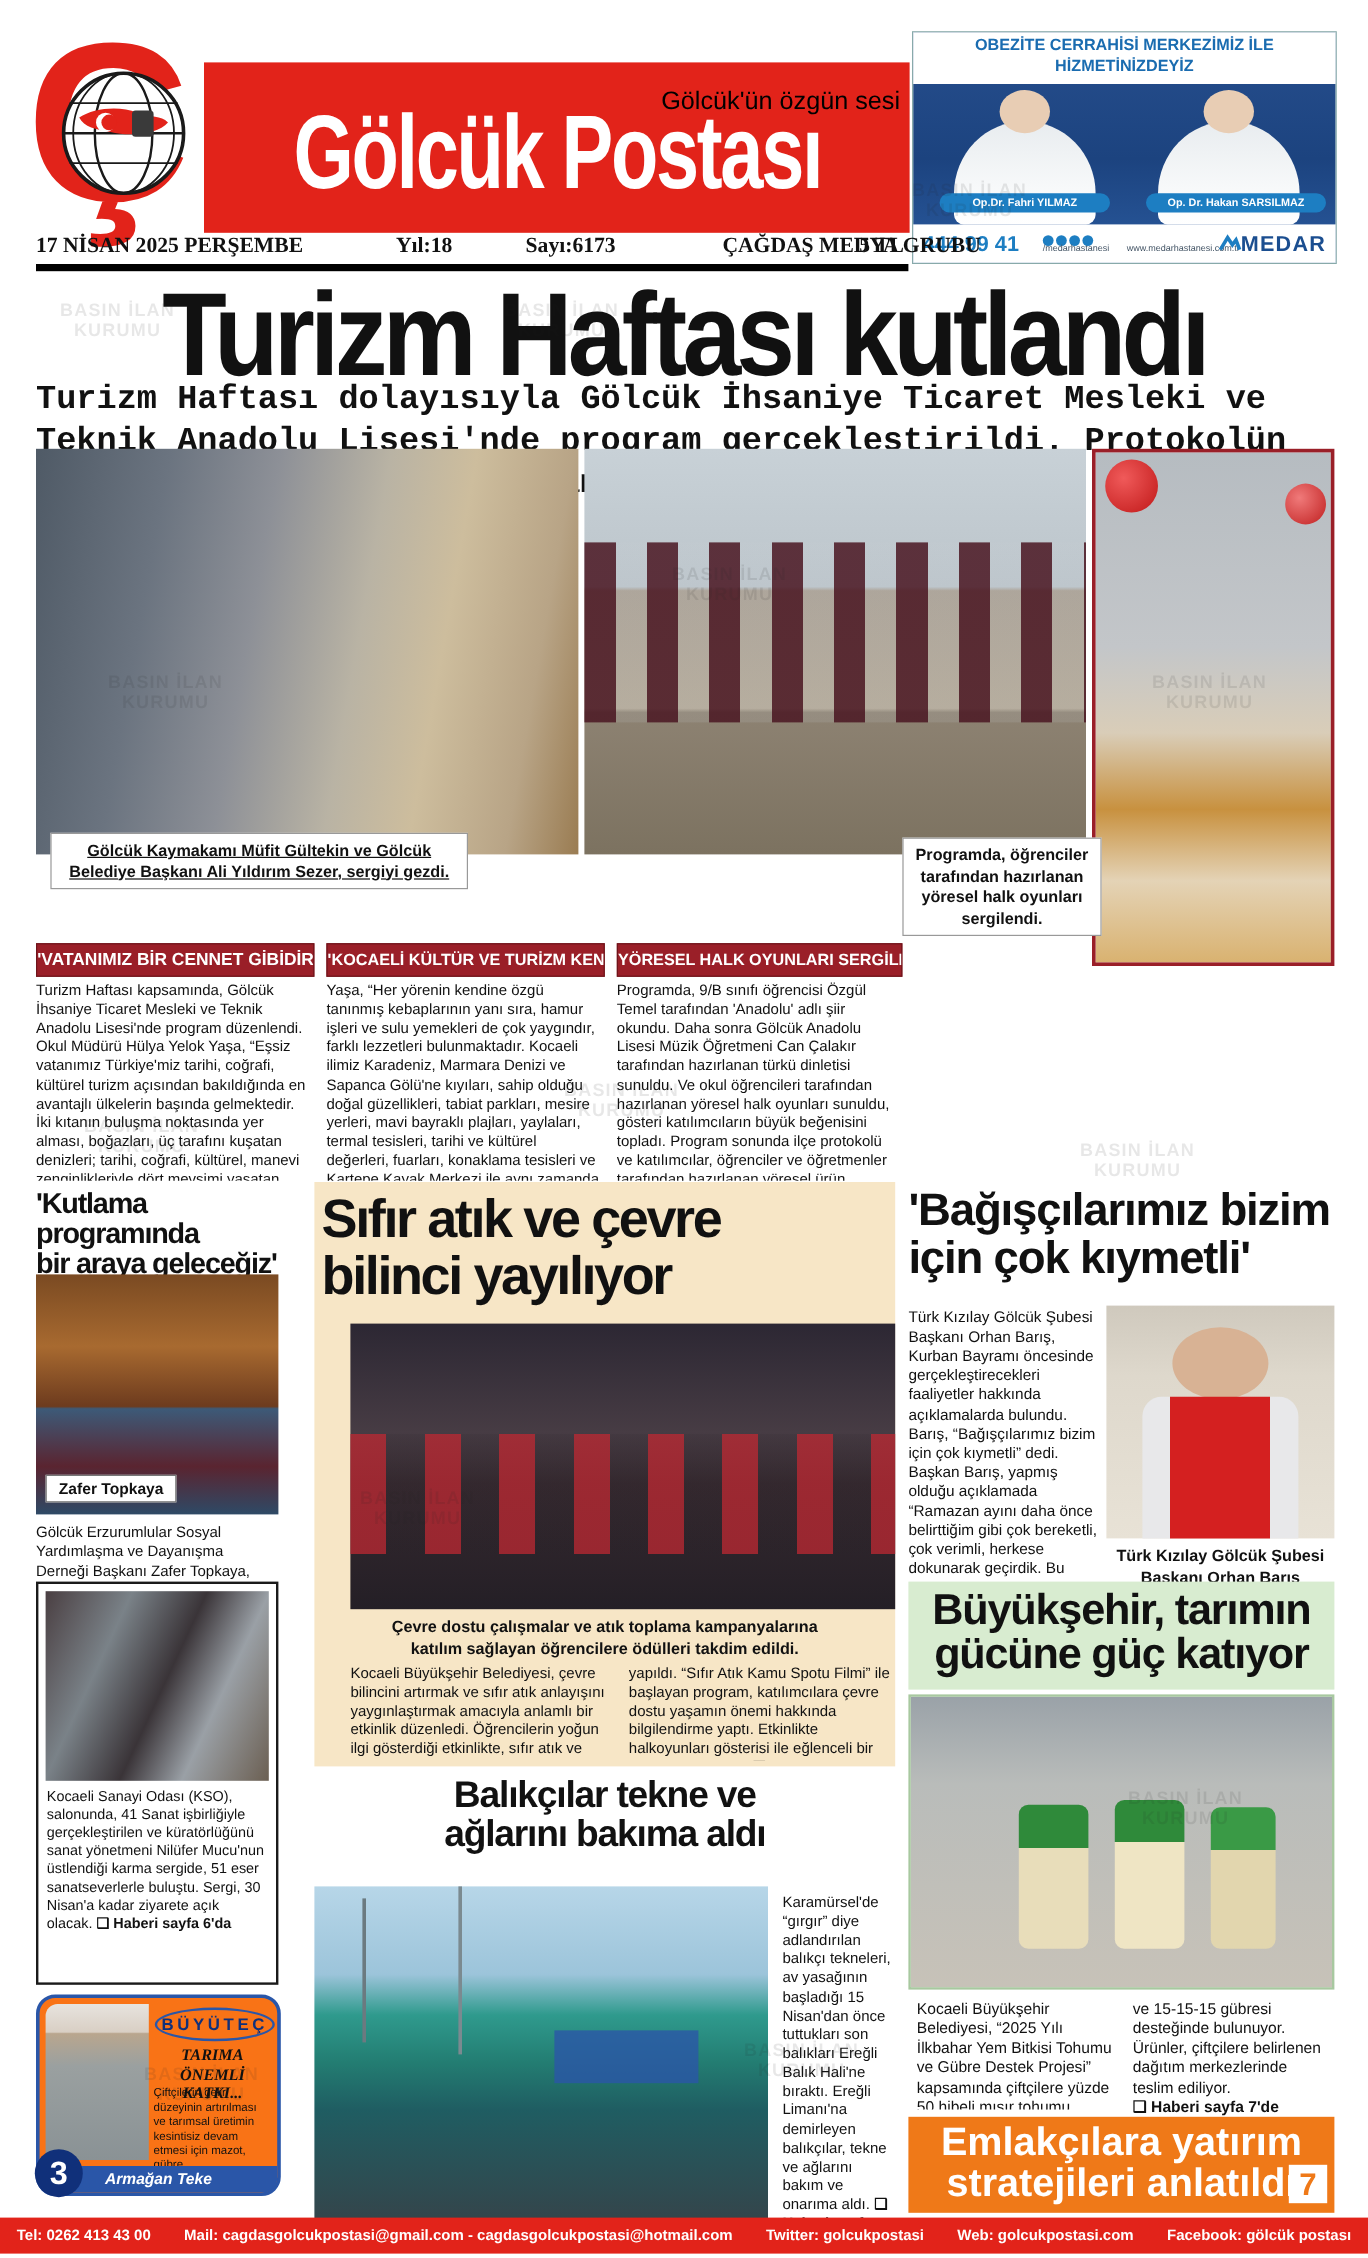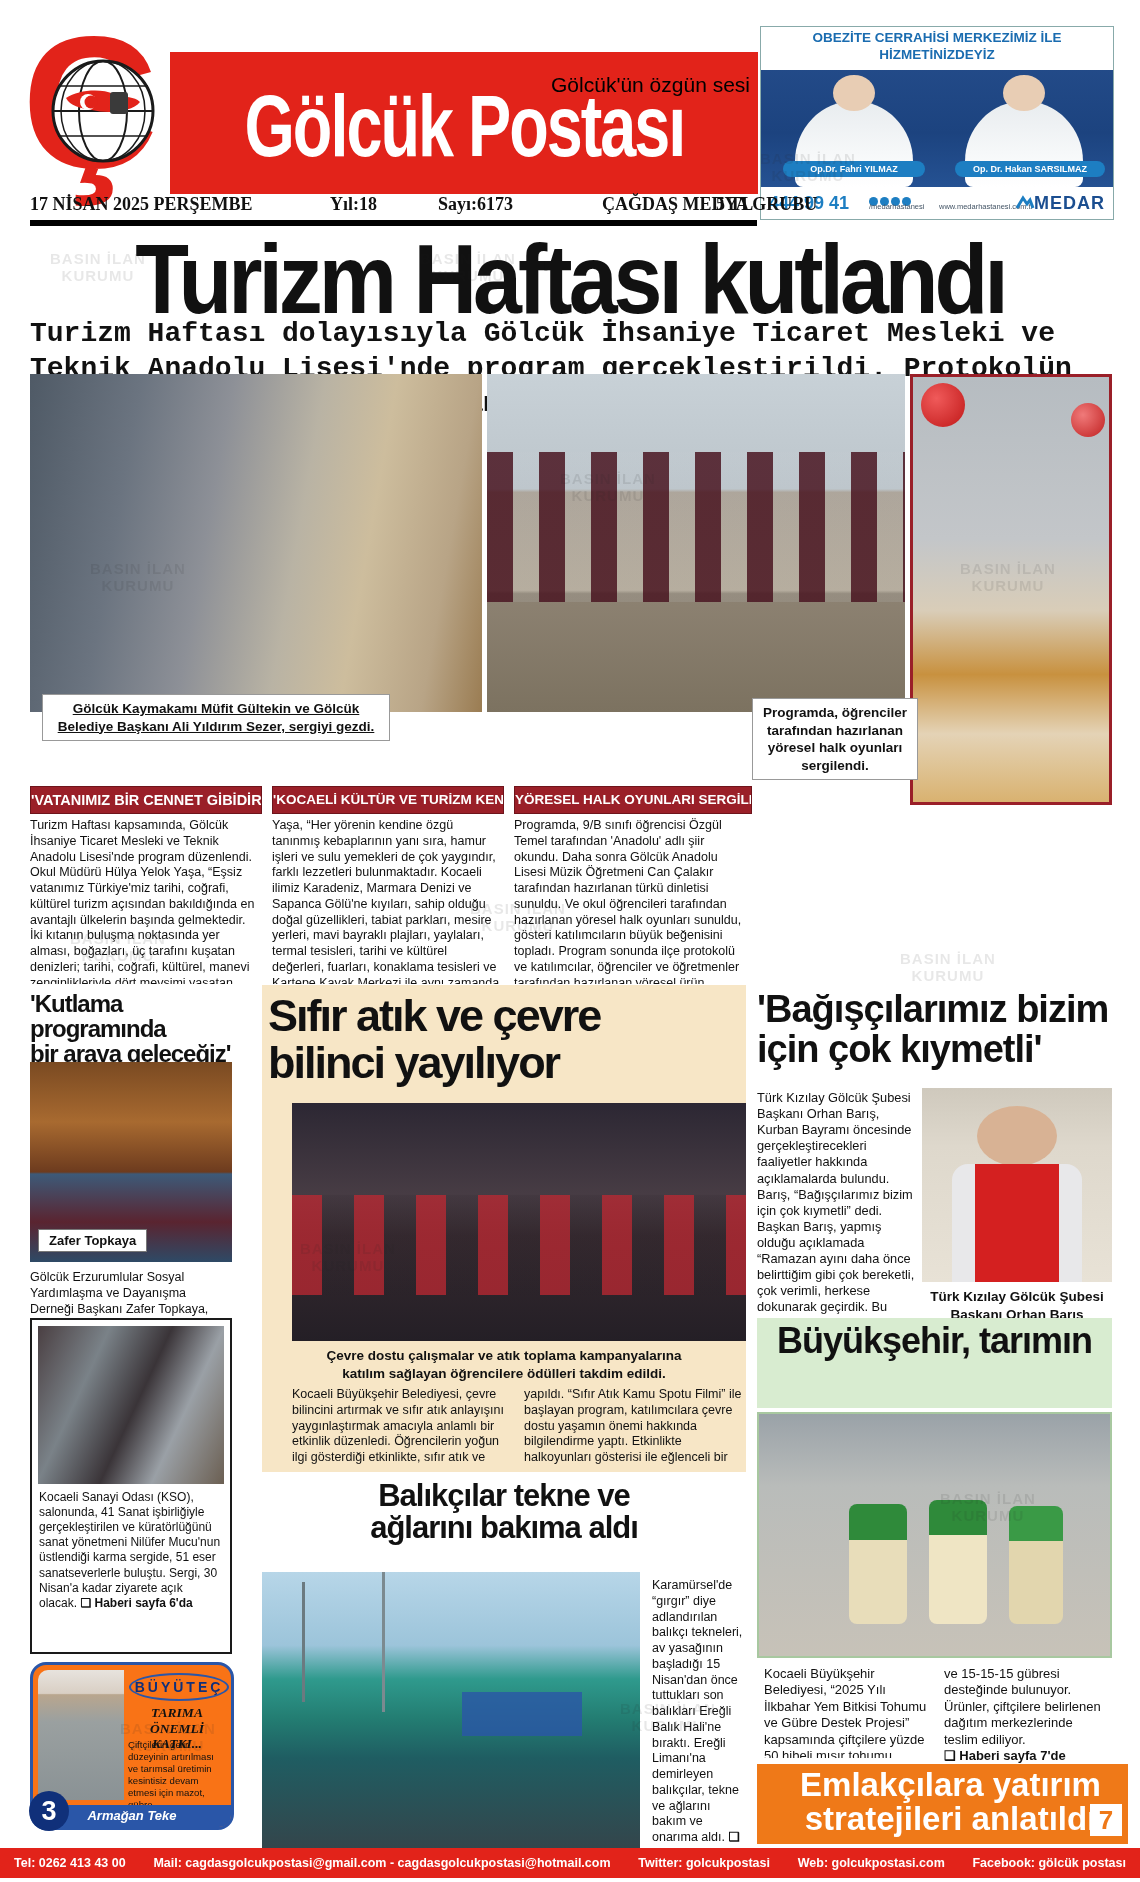--- a/index.html
+++ b/index.html
@@ -293,35 +293,36 @@
          background:linear-gradient(90deg,#e8e8ea 0 18%,#d42020 18% 82%,#e8e8ea 82% 100%);"></div>
   </div>
   <div class="abs" style="left:922px;top:1288px;width:190px;text-align:center;font-weight:bold;font-size:13.5px;line-height:1.3;">
     <div>Türk Kızılay Gölcük Şubesi</div>
     <div>Başkanı Orhan Barış</div>
   </div>
 
   <div class="panel-green abs" style="left:757px;top:1318px;width:355px;height:90px;">
     <div class="art-h" style="font-size:36px;text-align:center;padding-top:4px;">
       <div>Büyükşehir, tarımın</div>
+      <div>gücüne güç katıyor</div>
     </div>
   </div>
   <div class="photo abs" style="left:757px;top:1412px;width:355px;height:246px;border:2px solid #a8c8a0;box-sizing:border-box;
        background:linear-gradient(180deg,#9aa2a8 0%,#b9bcba 30%,#c7c2b8 100%);">
     <div class="abs" style="left:90px;top:90px;width:58px;height:120px;border-radius:8px;background:linear-gradient(180deg,#2f8a3a 0 30%,#e8ddba 30% 100%);"></div>
     <div class="abs" style="left:170px;top:86px;width:58px;height:124px;border-radius:8px;background:linear-gradient(180deg,#2f8a3a 0 28%,#efe5c4 28% 100%);"></div>
     <div class="abs" style="left:250px;top:92px;width:54px;height:118px;border-radius:8px;background:linear-gradient(180deg,#3a9a46 0 30%,#e2d6ae 30% 100%);"></div>
   </div>
   <div class="body-txt abs" style="left:764px;top:1666px;width:168px;height:92px;font-size:13px;overflow:hidden;">Kocaeli Büyükşehir Belediyesi, “2025 Yılı İlkbahar Yem Bitkisi Tohumu ve Gübre Destek Projesi” kapsamında çiftçilere yüzde 50 hibeli mısır tohumu</div>
   <div class="body-txt abs" style="left:944px;top:1666px;width:166px;font-size:13px;">
     <span>ve 15-15-15 gübresi desteğinde bulunuyor. Ürünler, çiftçilere belirlenen dağıtım merkezlerinde teslim ediliyor.</span>
     <div class="byline">❑ Haberi sayfa 7'de</div>
   </div>
 
-  <div class="panel-orange abs" style="left:757px;top:1764px;width:355px;height:80px;padding-left:16px;">
+  <div class="panel-orange abs" style="left:757px;top:1764px;width:355px;height:80px;">
     <div class="art-h" style="color:#fff;font-size:33px;text-align:center;padding-top:4px;letter-spacing:0;">
       <div>Emlakçılara yatırım</div>
       <div>stratejileri anlatıldı</div>
     </div>
     <div class="abs" style="right:6px;bottom:8px;width:32px;height:32px;background:#fff;color:#ef7918;font-weight:900;
          font-size:26px;text-align:center;line-height:32px;">7</div>
   </div>
 
   <div class="footer abs" style="left:0;top:1848px;width:1112px;height:30px;">
     <span>Tel: 0262 413 43 00</span>

